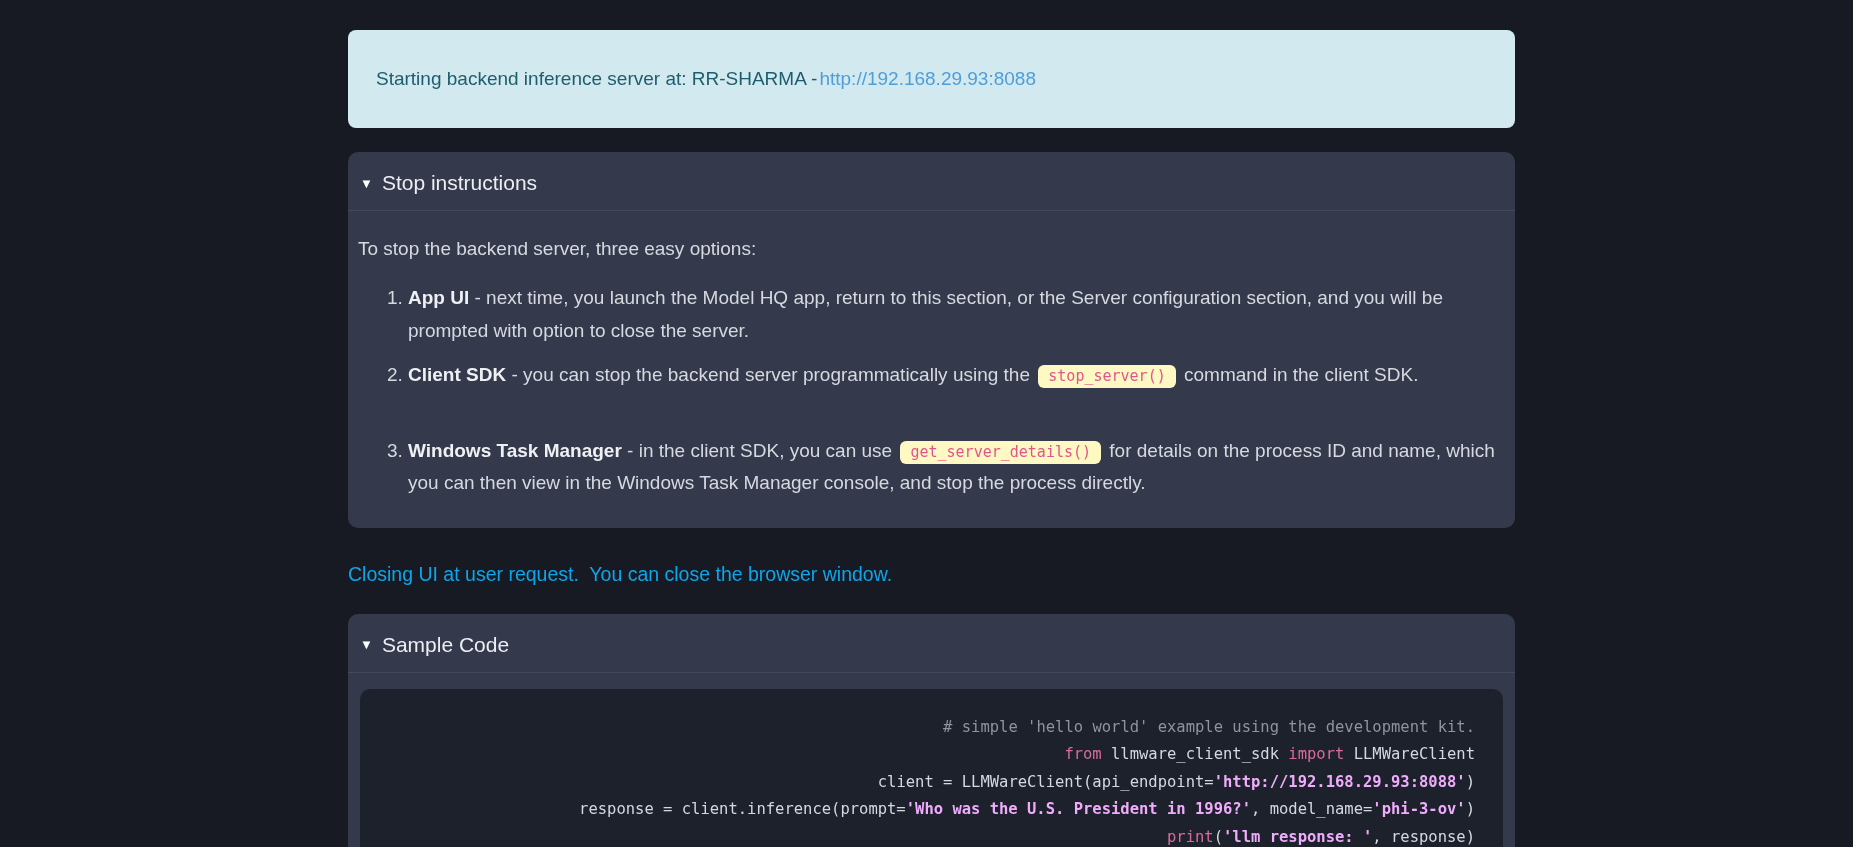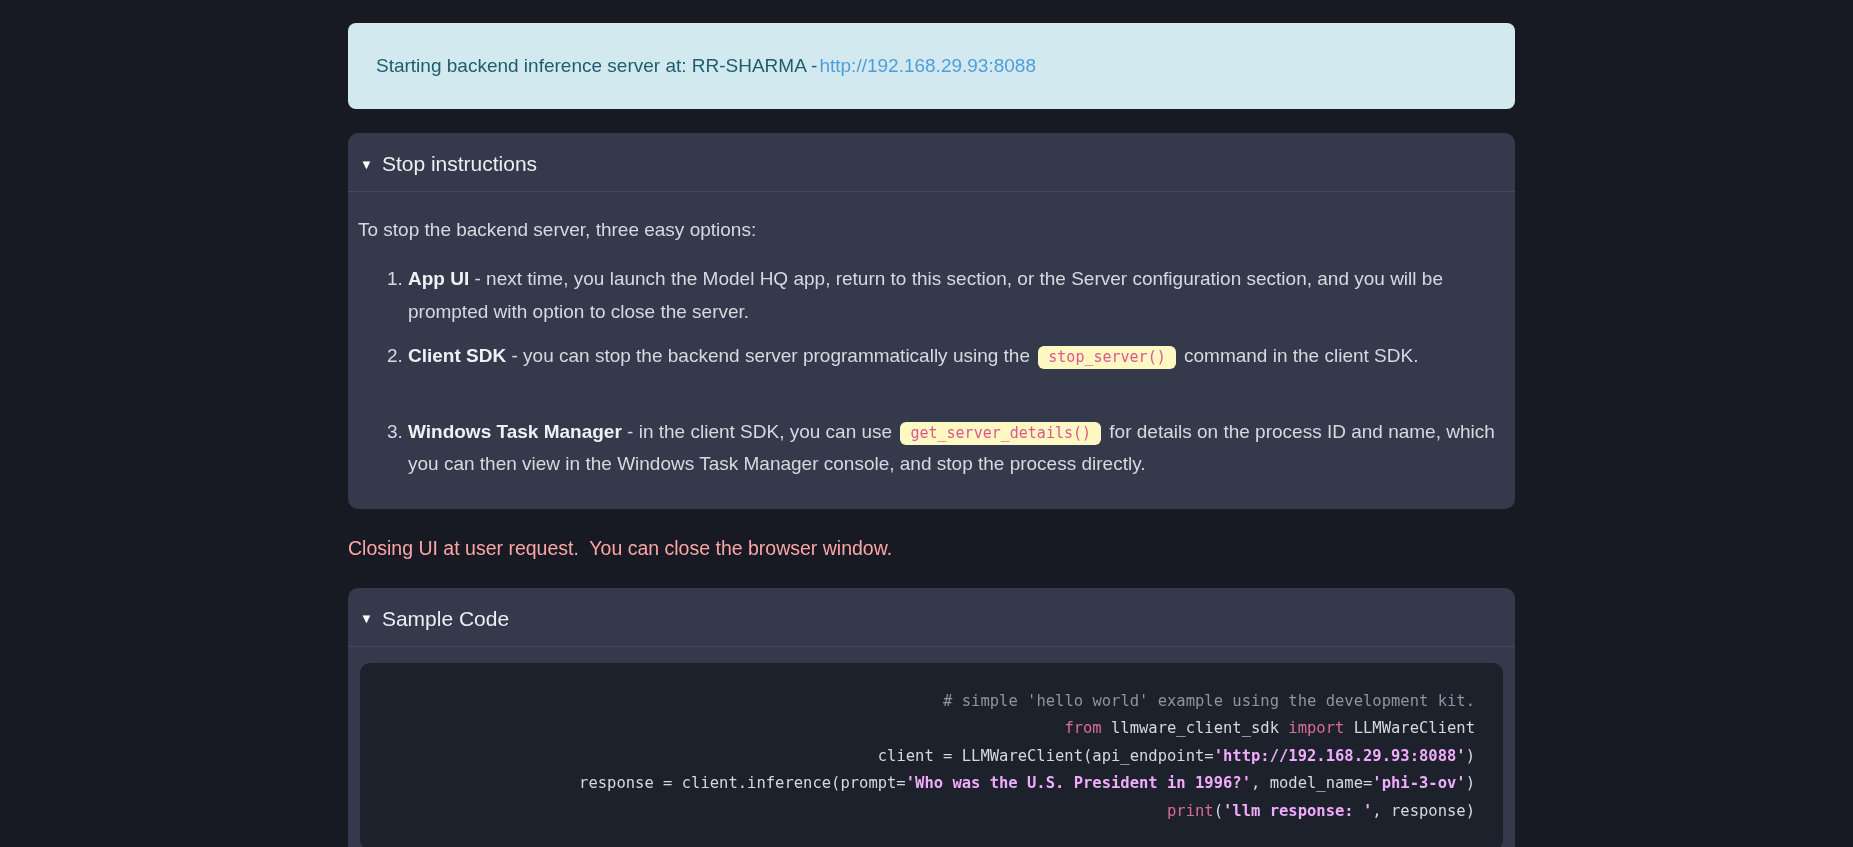--- a/index.html
+++ b/index.html
@@ -8,22 +8,22 @@
     background: #171a23;
     overflow: hidden;
     font-family: "Liberation Sans", sans-serif;
   }
   .page {
     margin-left: 348px;
     width: 1167px;
   }
   
   .banner {
-    margin-top: 23px;
-    height: 86px;
+    margin-top: 30px;
+    height: 98px;
     background: #d2e9ef;
     border-radius: 8px;
     display: flex;
     align-items: center;
     padding: 0 28px;
     font-size: 19px;
     color: #1e5d6d;
   }
   .banner-link {
     color: #4f9ed9;
@@ -79,22 +79,22 @@
     font-size: 15px;
     color: #e0558d;
     background: #fef9c3;
     border-radius: 6px;
     padding: 2px 10px 3px 10px;
     margin: 0 3px;
     white-space: nowrap;
   }
   
   .closing {
-    margin-top: 28px;
-    color: #fca5a5;
+    margin-top: 35px;
+    color: #0ea5e9;
     font-size: 19.5px;
     white-space: pre-wrap;
   }
   
   .code-wrap {
     padding: 16px 12px 0 12px;
     text-align: right;
   }
   .code {
     background: #1d212b;

